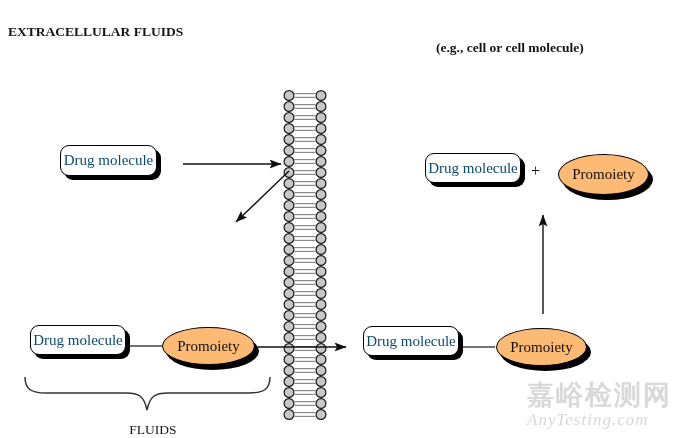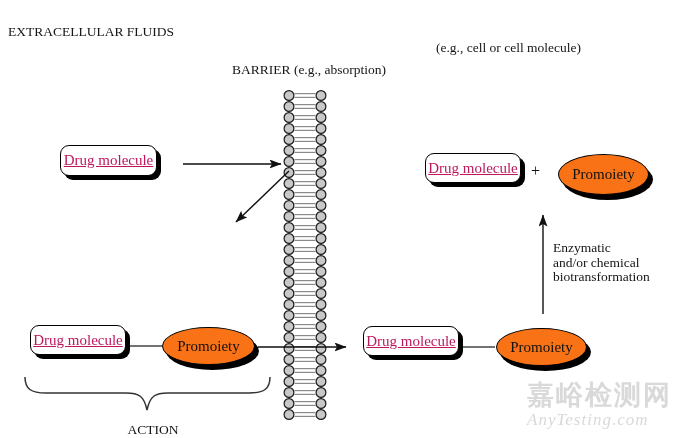--- a/index.html
+++ b/index.html
@@ -2,28 +2,28 @@
 <html><head>
 <meta charset="utf-8">
 <style>
   html,body{margin:0;padding:0;background:#ffffff;}
   .stage{
     position:relative;width:680px;height:438px;background:#ffffff;
     font-family:"Liberation Serif","DejaVu Serif",serif;color:#111;
     overflow:hidden;
   }
   .stage svg{position:absolute;left:0;top:0;z-index:1;}
-  .lbl{position:absolute;z-index:3;font-size:13.5px;line-height:16px;color:#151515;white-space:nowrap;}
+  .lbl{position:absolute;z-index:3;font-size:13.5px;line-height:16px;color:#151515;white-space:nowrap;font-weight:bold;}
   .node-box{
     position:absolute;z-index:2;background:#fff;border:1.6px solid #000;border-radius:9px;
     box-shadow:4px 4px 0 #000;display:flex;align-items:center;justify-content:center;
-    font-size:15px;color:#be185d;white-space:nowrap;text-decoration:underline;
+    font-size:15px;color:#0c4a6e;white-space:nowrap;
   }
   .node-ellipse{
-    position:absolute;z-index:2;background:#f97316;border:1.6px solid #000;border-radius:50%;
+    position:absolute;z-index:2;background:#fdba74;border:1.6px solid #000;border-radius:50%;
     box-shadow:4px 5px 0 #000;display:flex;align-items:center;justify-content:center;
     font-size:15px;color:#111;white-space:nowrap;
   }
   .plus{position:absolute;z-index:2;font-size:16px;color:#111;}
   .enzymatic{position:absolute;left:553px;top:241px;z-index:3;font-size:13.5px;line-height:14.5px;color:#151515;}
   .prodrug{position:absolute;left:78px;top:422px;width:150px;text-align:center;z-index:3;font-size:13.5px;color:#151515;}
   .watermark{position:absolute;right:8px;top:381px;z-index:4;text-align:left;color:#d9d9d9;}
   .watermark .cn{font-size:27px;font-weight:bold;letter-spacing:2px;line-height:29px;font-family:"Liberation Sans","DejaVu Sans",sans-serif;}
   .watermark .en{font-size:17px;font-style:italic;letter-spacing:1px;line-height:19px;font-family:Liberation Serif, serif;}
 </style>
@@ -55,41 +55,35 @@
     <line x1="461" y1="347" x2="495" y2="347" stroke="#444" stroke-width="1.4"></line>
 
     <line x1="258" y1="347" x2="346" y2="347" stroke="#111" stroke-width="1.4" marker-end="url(#ah)"></line>
 
     <line x1="543" y1="314" x2="543" y2="215" stroke="#111" stroke-width="1.4" marker-end="url(#ah)"></line>
 
     <path d="M 25,377 C 25,389 31,393 46,393 L 126,393 C 139,393 144,396 147,410 C 150,396 155,393 168,393 L 249,393 C 264,393 270,389 270,377" fill="none" stroke="#333" stroke-width="1.5"></path>
   </svg>
 
   <div class="lbl" style="left:8px;top:24px;">EXTRACELLULAR FLUIDS</div>
-  <div class="lbl" style="left:232px;top:62px;">BARRIER (e.g., absorption)</div>
   <div class="lbl" style="left:436px;top:40px;">(e.g., cell or cell molecule)</div>
 
   <div class="node-box" style="left:60px;top:145px;width:95px;height:29px;">Drug molecule</div>
 
   <div class="node-box" style="left:425px;top:153px;width:94px;height:28px;">Drug molecule</div>
   <div class="plus" style="left:531px;top:162px;">+</div>
   <div class="node-ellipse" style="left:558px;top:154px;width:89px;height:39px;">Promoiety</div>
 
-  <div class="enzymatic">
-    <div>Enzymatic</div>
-    <div>and/or chemical</div>
-    <div>biotransformation</div>
-  </div>
 
   <div class="node-box" style="left:30px;top:325px;width:94px;height:28px;">Drug molecule</div>
   <div class="node-ellipse" style="left:162px;top:327px;width:91px;height:36px;">Promoiety</div>
 
   <div class="node-box" style="left:363px;top:326px;width:94px;height:28px;">Drug molecule</div>
   <div class="node-ellipse" style="left:496px;top:328px;width:89px;height:36px;">Promoiety</div>
 
-  <div class="prodrug">ACTION</div>
+  <div class="prodrug">FLUIDS</div>
 
   <div class="watermark">
     <div class="cn">嘉峪检测网</div>
     <div class="en">AnyTesting.com</div>
   </div>
 
 </div>
 
 </body></html>

